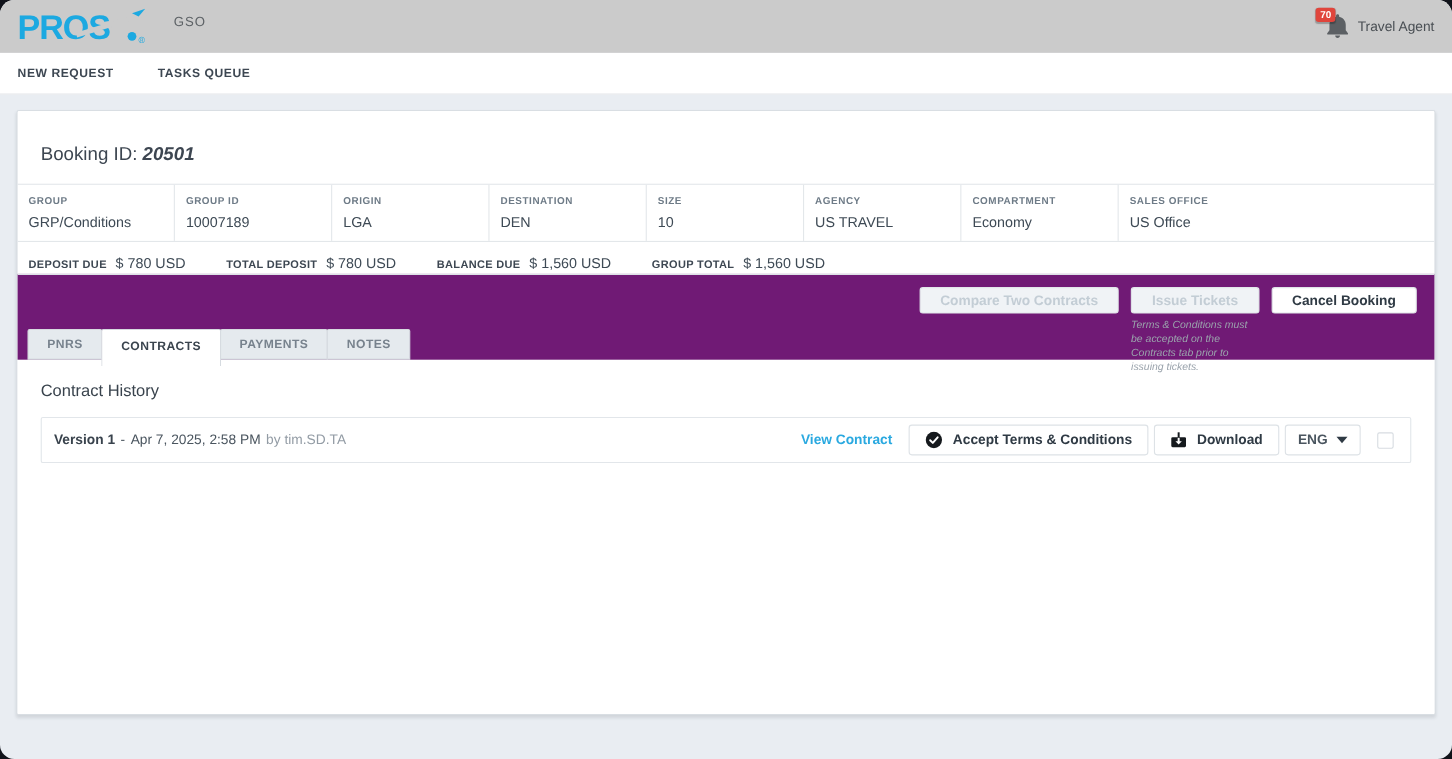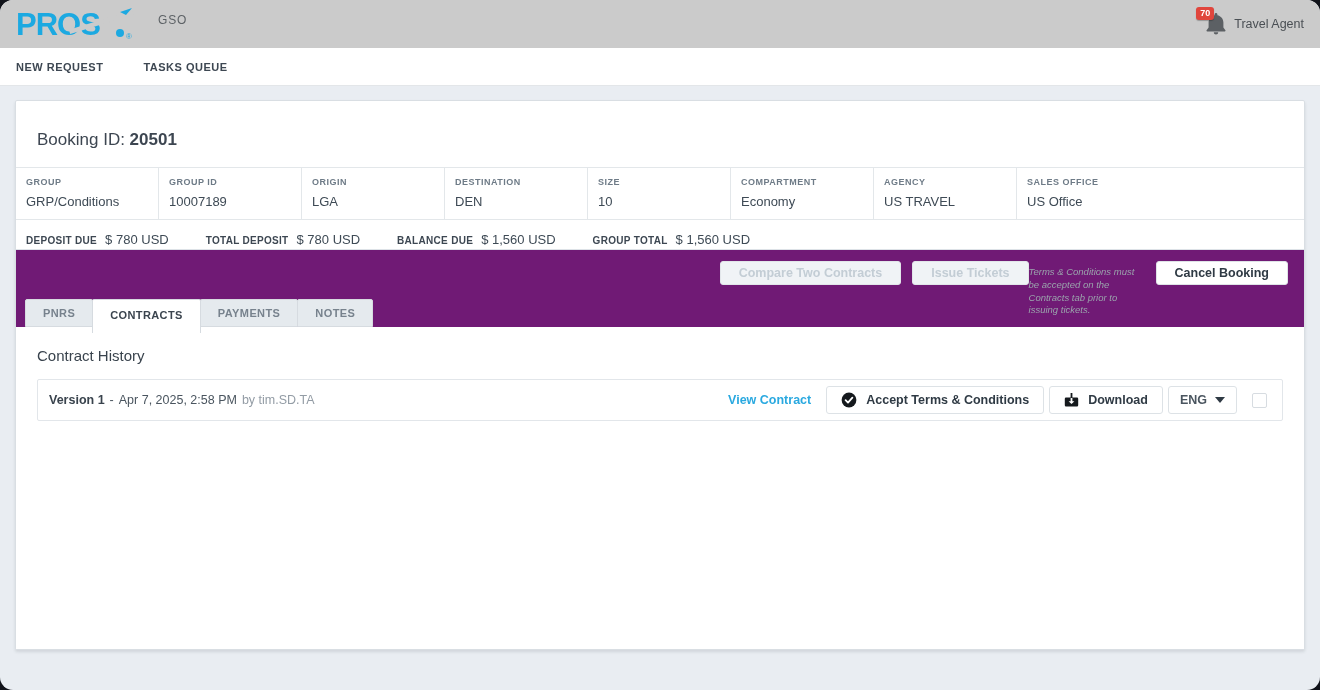--- a/index.html
+++ b/index.html
@@ -43,21 +43,21 @@
   
   .page { padding:14px 15px 0; }
   .main-card {
     background:#fff; border:1px solid #d9dee3; border-radius:2px;
     height:550px; box-shadow:0 2px 3px rgba(40,50,60,.12);
     display:flex; flex-direction:column;
   }
 
   .booking-header { padding:29px 21px 17px; }
   .booking-title { font-size:17px; font-weight:400; color:#3d4651; }
-  .booking-title b { font-weight:700; }
+  .booking-title b { font-weight:700;font-style:italic; }
 
   .fields-row { display:flex; border-top:1px solid #e3e7ea; border-bottom:1px solid #e3e7ea; }
   .field-cell { width:143px; padding:9px 10px 10px; border-right:1px solid #e3e7ea; }
   .field-cell:last-child { flex:1; border-right:none; }
   .field-label {
     font-size:9px; font-weight:700; color:#6e7b87; letter-spacing:0.5px;
     text-transform:uppercase; margin-bottom:7px;
   }
   .field-value { font-size:13px; color:#3e4a55; }
 
@@ -70,21 +70,21 @@
   
   .band { background:#701a75; height:78px; position:relative; border-top:1px solid #dde2e7; }
   .actions { position:absolute; top:11px; right:16px; display:flex; gap:11px; align-items:flex-start; }
   .btn {
     height:24px; line-height:22px; padding:0 18px; background:#fff;
     border:1px solid #dfe3e7; border-radius:3px; font-size:12.5px; font-weight:700;
     color:#2f3a44; cursor:pointer; white-space:nowrap;
     font-family:"Liberation Sans", sans-serif;
   }
   .btn.disabled { color:#c3cdd5; background:#f0f3f6; border-color:#e2e6ea; cursor:default; }
-  .issue-group { display:flex; flex-direction:row; }
+  .issue-group { display:flex; flex-direction:column; }
   .issue-hint {
     width:116px; margin-top:5px; font-size:9.5px; font-style:italic;
     color:#9aa3ac; line-height:1.35;
   }
   .tabs { position:absolute; left:9px; bottom:0; display:flex; align-items:flex-end;justify-content:flex-end; }
   .tab {
     height:28px; line-height:27px; padding:0 17px; font-size:11px; font-weight:700;
     letter-spacing:0.4px; color:#77828d; background:#e5eaee;
     border:1px solid #d6dbe0; margin-left:-1px; cursor:pointer;
     border-radius:2px 2px 0 0; text-transform:uppercase;
@@ -181,26 +181,26 @@
         </div>
         <div class="field-cell">
           <div class="field-label">DESTINATION</div>
           <div class="field-value">DEN</div>
         </div>
         <div class="field-cell">
           <div class="field-label">SIZE</div>
           <div class="field-value">10</div>
         </div>
         <div class="field-cell">
+          <div class="field-label">AGENCY</div>
+          <div class="field-value">US TRAVEL</div>
+        </div>
+        <div class="field-cell">
           <div class="field-label">COMPARTMENT</div>
           <div class="field-value">Economy</div>
-        </div>
-        <div class="field-cell">
-          <div class="field-label">AGENCY</div>
-          <div class="field-value">US TRAVEL</div>
         </div>
         <div class="field-cell">
           <div class="field-label">SALES OFFICE</div>
           <div class="field-value">US Office</div>
         </div>
       </div>
 
       <div class="financial-row">
         <div class="fin-group">
           <span class="fin-label">DEPOSIT DUE</span>

